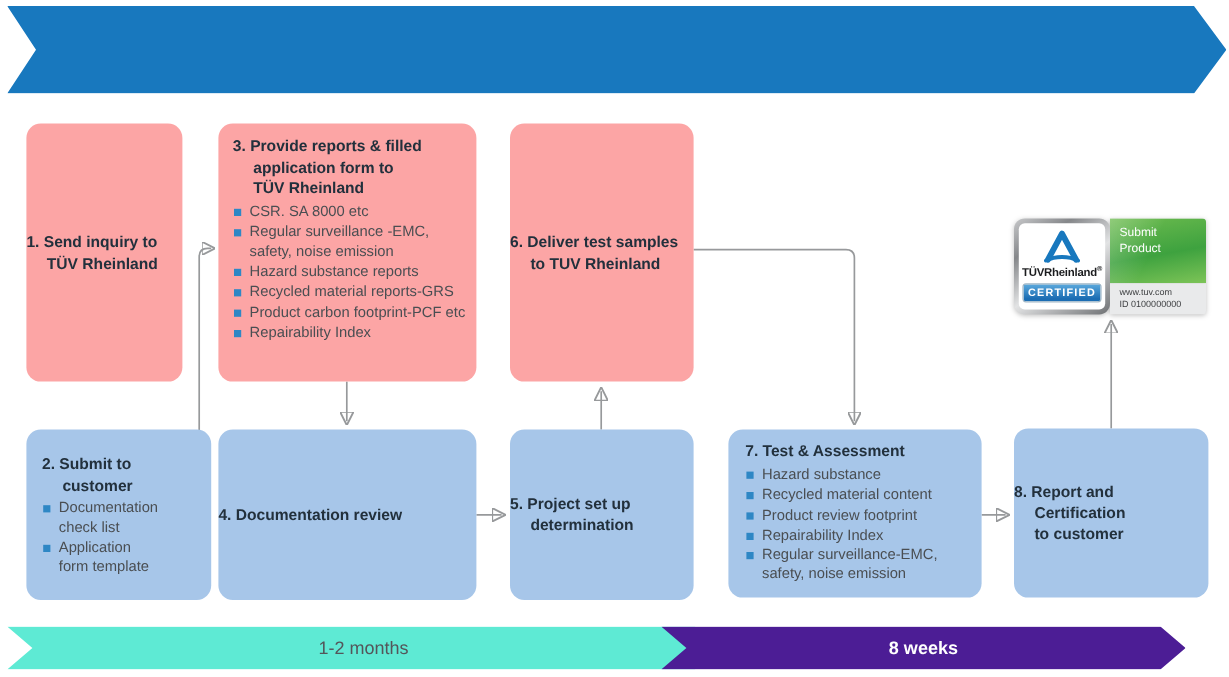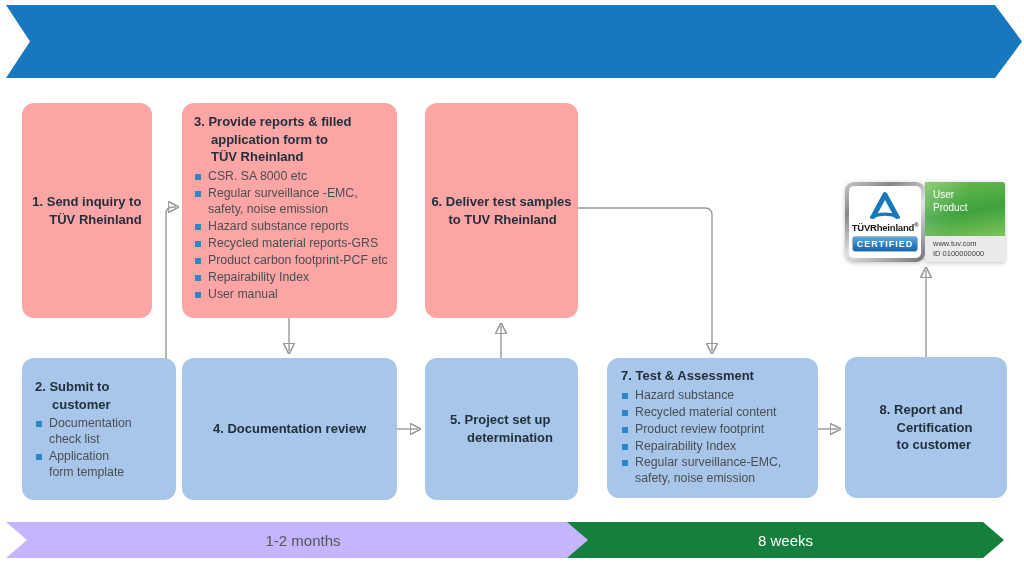--- a/index.html
+++ b/index.html
@@ -20,21 +20,21 @@
   .pl1{left:6px;width:170px;}
   .pl2{left:199px;width:180px;}
   .pl3{left:404px;width:200px;}
   .pl4{left:624px;width:180px;}
   .pl5{left:834px;width:180px;}
 
   
   .pbox{position:absolute;border-radius:12px;box-sizing:border-box;color:#22303c;}
   .light{background:#fca5a5;}
   .mid{background:#a7c6e9;}
-  .vcenter{display:flex;align-items:center;justify-content:center;height:100%;width:100%;}
+  .vcenter{display:flex;align-items:center;justify-content:flex-start;height:100%;width:100%;}
   .btitle{font-weight:bold;font-size:13px;line-height:1.35;white-space:pre-line;text-align:left;}
   .hang{padding-left:17px;text-indent:-17px;}
   .list{margin:3px 0 0 0;}
   .li{display:flex;align-items:flex-start;margin-bottom:1px;}
   .sq{flex:0 0 auto;width:6px;height:6px;background:#2e87c5;margin:5px 7px 0 1px;}
   .li-t{font-size:12.3px;line-height:1.3;color:#4a4e52;white-space:pre-line;}
 
   #box1{left:22px;top:103px;width:130px;height:215px;}
   #box2{left:22px;top:358px;width:154px;height:142px;padding:20px 8px 10px 13px;}
   #box3{left:182px;top:103px;width:215px;height:215px;padding:10px 8px 8px 12px;}
@@ -44,22 +44,22 @@
   #box7{left:607px;top:358px;width:211px;height:140px;padding:9px 6px 8px 14px;}
   #box8{left:845px;top:357px;width:162px;height:141px;}
 
   
   .connectors{position:absolute;left:0;top:0;pointer-events:none;}
   .connectors path{fill:none;stroke:#97999b;stroke-width:1.4px;}
 
   
   .tband{position:absolute;top:522px;height:36px;display:flex;align-items:center;justify-content:center;
     font-size:15px;clip-path:polygon(0 0, calc(100% - 21px) 0, 100% 50%, calc(100% - 21px) 100%, 0 100%, 21px 50%);}
-  .tgray{left:6px;width:594px;background:#c4b5fd;color:#54565a;}
-  .tblue{left:567px;width:437px;background:#15803d;color:#ffffff;}
+  .tgray{left:6px;width:594px;background:#5eead4;color:#54565a;}
+  .tblue{left:551px;width:437px;background:#4c1d95;color:#ffffff;font-weight:bold;}
 
   
   .mark{position:absolute;left:845px;top:182px;width:160px;height:80px;display:flex;
     filter:drop-shadow(0 1px 2px rgba(0,0,0,0.25));}
   .badge{width:80px;height:80px;box-sizing:border-box;border-radius:9px;
     background:linear-gradient(145deg,#c7c8ca 0%,#85878a 25%,#e2e3e4 55%,#6f7174 100%);
     padding:4px;}
   .badge-inner{width:100%;height:100%;box-sizing:border-box;border-radius:5px;background:#ffffff;
     display:flex;flex-direction:column;align-items:center;justify-content:flex-start;padding:3px 3px;}
   .tri{margin-top:1px;}
@@ -169,24 +169,20 @@
           <span class="li-t">Recycled material reports-GRS</span>
         </div>
       <div class="li">
           <span class="sq"></span>
           <span class="li-t">Product carbon footprint-PCF etc</span>
         </div>
       <div class="li">
           <span class="sq"></span>
           <span class="li-t">Repairability Index</span>
         </div>
-      <div class="li">
-          <span class="sq"></span>
-          <span class="li-t">User manual</span>
-        </div>
     </div>
   </div>
 
   <div id="box4" class="pbox mid">
     <div class="vcenter">
         <div class="btitle">4. Documentation review</div>
       </div>
   </div>
 
   <div id="box5" class="pbox mid">
@@ -243,21 +239,21 @@
       <div class="badge-inner">
         <svg class="tri" width="36" height="31" viewBox="0 0 40 34">
           <path d="M7 29 L20 5 L33 29" fill="none" stroke="#1878be" stroke-width="5.5" stroke-linejoin="round" stroke-linecap="round"></path>
           <path d="M5 30 C 14 25.5, 26 25.5, 35 30" fill="none" stroke="#1878be" stroke-width="3.5" stroke-linecap="round"></path>
         </svg>
         <div class="brand"><span>TÜVRheinland</span><sup>®</sup></div>
         <div class="cert-bar">CERTIFIED</div>
       </div>
     </div>
     <div class="green-card">
-      <div class="green-top">User
+      <div class="green-top">Submit
 Product</div>
       <div class="green-bottom">
         <div>www.tuv.com</div>
         <div>ID 0100000000</div>
       </div>
     </div>
   </div>
 
   <div class="tband tgray">
     <span>1-2 months</span>

